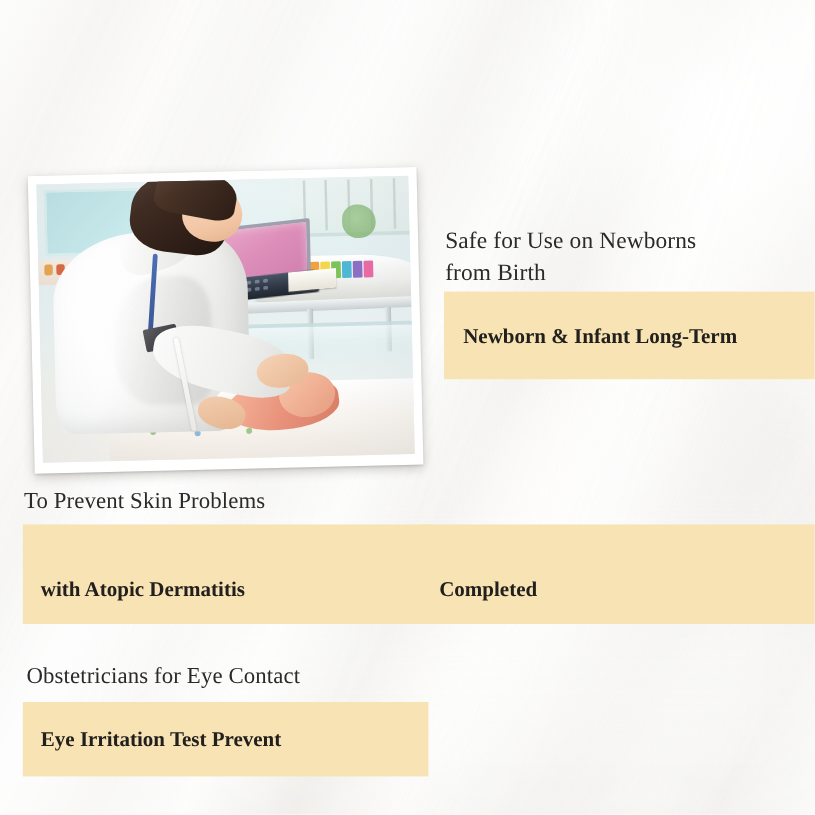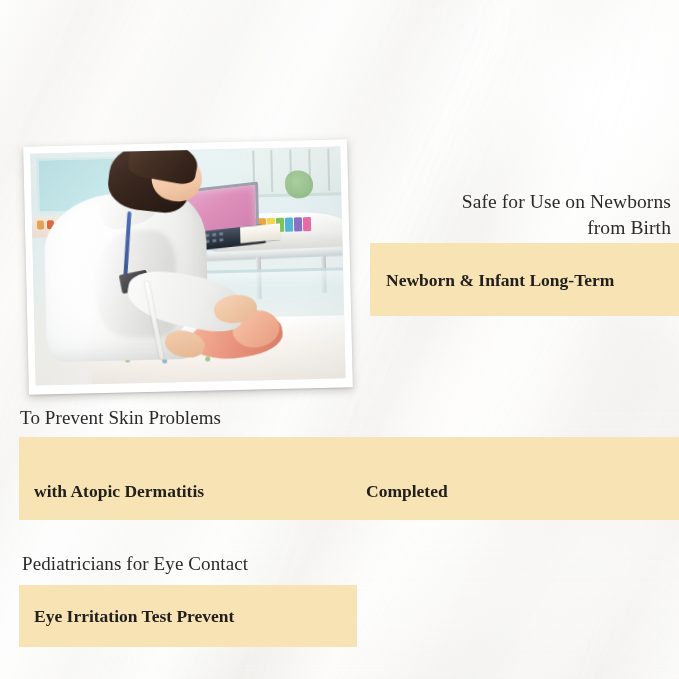--- a/index.html
+++ b/index.html
@@ -322,21 +322,21 @@
 
   
   .sec-label {
     position: absolute;
     color: #2c2a28;
     font-weight: normal;
     letter-spacing: 0.1px;
   }
   #label-newborn {
     left: 371px; top: 189px; width: 300px;
-    font-size: 19.5px; line-height: 26px; text-align: right;
+    font-size: 19.5px; line-height: 26px;
   }
   #label-skin {
     left: 20px; top: 407px;
     font-size: 19px;
   }
   #label-eye {
     left: 22px; top: 553px;
     font-size: 19px;
   }
 
@@ -494,18 +494,18 @@
       <span>with Atopic Dermatitis</span>
     </span>
   </div>
   <div class="callout" id="callout-patch">
     <span class="ctext">
       <br>
       <span>Completed</span>
     </span>
   </div>
 
-  <div class="sec-label" id="label-eye">Pediatricians for Eye Contact</div>
+  <div class="sec-label" id="label-eye">Obstetricians for Eye Contact</div>
   <div class="callout" id="callout-eye">
     <span class="ctext">Eye Irritation Test Prevent</span>
   </div>
 
 </div>
 
 </body></html>

